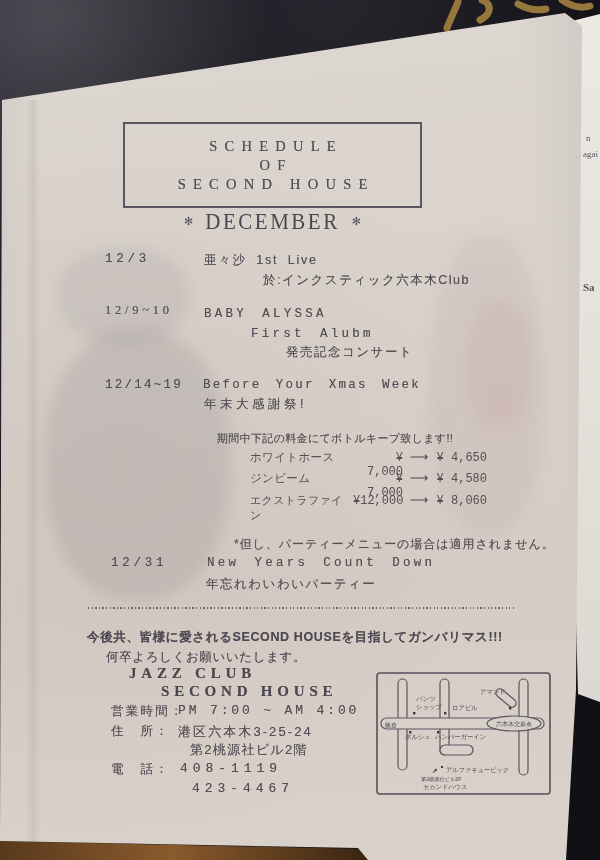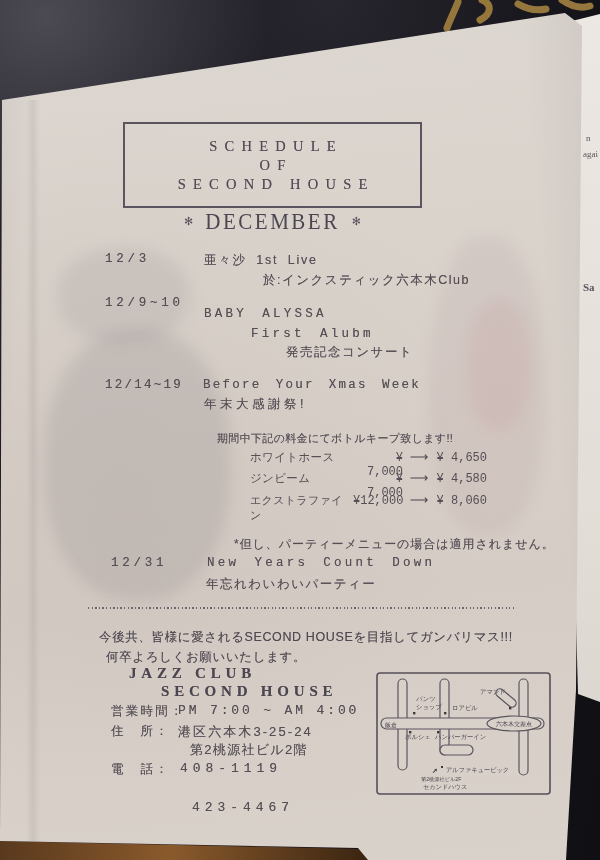--- a/index.html
+++ b/index.html
@@ -109,21 +109,21 @@
     </div>
 
     <div class="month-row">
       <span class="orn">✻</span><span class="month serif">DECEMBER</span><span class="orn">✻</span>
     </div>
 
     <div class="t mono date" style="left:105px;top:252px;">12/3</div>
     <div class="t jp etitle" style="left:204px;top:252px;letter-spacing:.14em;">亜々沙  1st Live</div>
     <div class="t jp jline" style="left:263px;top:272px;">於:インクスティック六本木Club</div>
 
-    <div class="t mono date" style="left:105px;top:296px;">12/9~10</div>
+    <div class="t mono date" style="left:105px;top:303px;font-family:Liberation Serif, serif;">12/9~10</div>
     <div class="t mono etitle" style="left:204px;top:307px;">BABY ALYSSA</div>
     <div class="t mono etitle" style="left:251px;top:327px;">First Alubm</div>
     <div class="t jp jline" style="left:286px;top:344px;">発売記念コンサート</div>
 
     <div class="t mono date" style="left:105px;top:378px;letter-spacing:.18em;">12/14~19</div>
     <div class="t mono etitle" style="left:203px;top:378px;letter-spacing:.18em;">Before Your Xmas Week</div>
     <div class="t jp jline" style="left:204px;top:396px;letter-spacing:.28em;">年末大感謝祭!</div>
 
     <div class="t jp promo-h" style="left:217px;top:431px;">期間中下記の料金にてボトルキープ致します!!</div>
 
@@ -147,36 +147,36 @@
     </div>
 
     <div class="t jp note" style="left:234px;top:536px;">*但し、パーティーメニューの場合は適用されません。</div>
 
     <div class="t mono date" style="left:111px;top:556px;">12/31</div>
     <div class="t mono etitle" style="left:207px;top:556px;">New Years Count Down</div>
     <div class="t jp jline" style="left:206px;top:576px;">年忘れわいわいパーティー</div>
 
     <div class="dotted"></div>
 
-    <div class="t jp msg" style="left:99px;top:629px;">今後共、皆様に愛されるSECOND HOUSEを目指してガンバリマス!!!</div>
+    <div class="t jp msg" style="left:87px;top:629px;font-weight:bold;">今後共、皆様に愛されるSECOND HOUSEを目指してガンバリマス!!!</div>
     <div class="t jp msg" style="left:106px;top:649px;">何卒よろしくお願いいたします。</div>
 
     <div class="t club" style="left:129px;top:665px;">JAZZ CLUB</div>
     <div class="t club" style="left:161px;top:683px;">SECOND HOUSE</div>
 
     <div class="t jp ilabel" style="left:111px;top:703px;">営業時間：</div>
     <div class="t mono ival" style="left:178px;top:703px;">PM 7:00 ~ AM 4:00</div>
 
     <div class="t jp ilabel" style="left:111px;top:723px;">住　所：</div>
     <div class="t jp ival" style="left:178px;top:723px;letter-spacing:.16em;">港区六本木3-25-24</div>
     <div class="t jp ival" style="left:190px;top:741px;letter-spacing:.1em;">第2桃源社ビル2階</div>
 
     <div class="t jp ilabel" style="left:111px;top:761px;">電　話：</div>
     <div class="t iphone" style="left:180px;top:761px;">408-1119</div>
-    <div class="t iphone" style="left:192px;top:800px;">423-4467</div>
+    <div class="t iphone" style="left:192px;top:781px;">423-4467</div>
 
     <svg class="map" width="175" height="123" viewBox="0 0 175 123">
       <rect class="frame" x="1" y="1" width="173" height="121" rx="3"></rect>
       <rect class="road" x="22" y="7" width="9" height="91" rx="4.5"></rect>
       <rect class="road" x="143" y="7" width="9" height="96" rx="4.5"></rect>
       <rect class="road" x="64" y="7" width="9" height="76" rx="4.5"></rect>
       <rect class="road" x="64" y="73" width="33" height="10" rx="5"></rect>
       <rect class="road" x="118" y="22" width="24" height="8" rx="4" transform="rotate(40 130 26)"></rect>
       <rect class="road" x="5" y="46" width="163" height="11" rx="5.5"></rect>
       <ellipse class="road" cx="138" cy="51.5" rx="27" ry="7.5"></ellipse>

